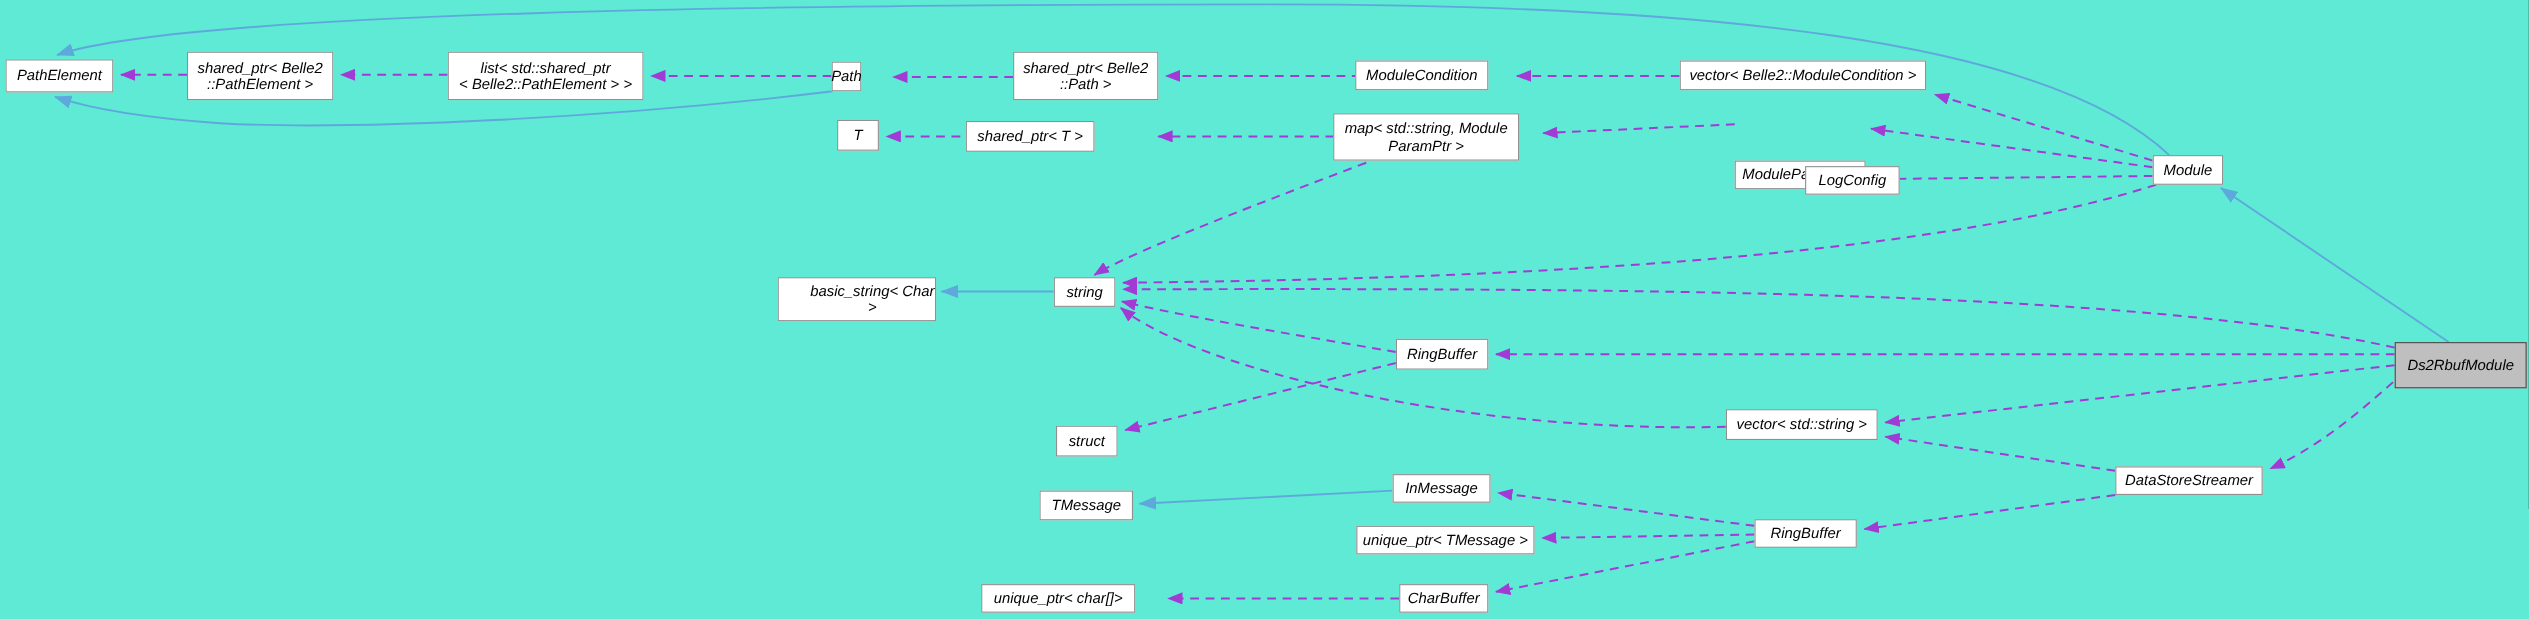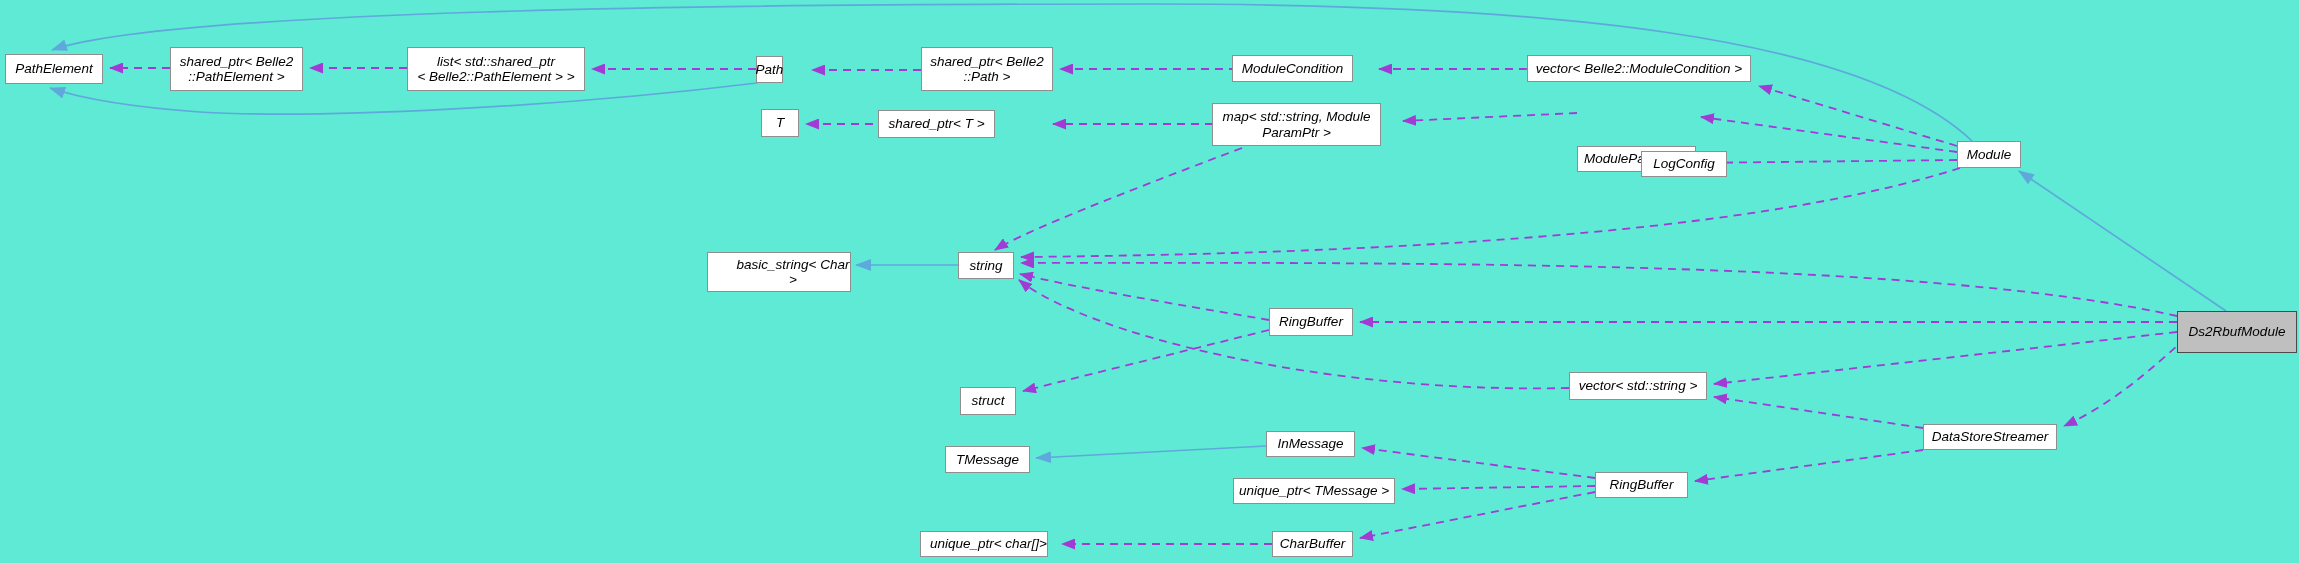--- a/index.html
+++ b/index.html
@@ -104,16 +104,16 @@
   <div class="node" style="left:958px;top:252px;width:56px;height:27px;"><span>string</span></div>
   <div class="node" style="left:1269px;top:308px;width:84px;height:28px;"><span>RingBuffer</span></div>
   <div class="node node--highlight" style="left:2177px;top:311px;width:120px;height:42px;"><span>Ds2RbufModule</span></div>
   <div class="node" style="left:1569px;top:372px;width:138px;height:28px;"><span>vector&lt; std::string &gt;</span></div>
   <div class="node" style="left:960px;top:387px;width:56px;height:28px;"><span>struct</span></div>
   <div class="node" style="left:945px;top:446px;width:85px;height:27px;"><span>TMessage</span></div>
   <div class="node" style="left:1266px;top:431px;width:89px;height:26px;"><span>InMessage</span></div>
   <div class="node" style="left:1923px;top:424px;width:134px;height:26px;"><span>DataStoreStreamer</span></div>
   <div class="node" style="left:1233px;top:478px;width:162px;height:26px;"><span>unique_ptr&lt; TMessage &gt;</span></div>
   <div class="node" style="left:1595px;top:472px;width:93px;height:26px;"><span>RingBuffer</span></div>
-  <div class="node" style="left:920px;top:531px;width:128px;height:26px;justify-content:flex-end;"><span>unique_ptr&lt; char[]&gt;</span></div>
+  <div class="node" style="left:892px;top:531px;width:140px;height:26px;"><span>unique_ptr&lt; char[]&gt;</span></div>
   <div class="node" style="left:1272px;top:531px;width:81px;height:26px;"><span>CharBuffer</span></div>
 
 </div>
 
 </body></html>

